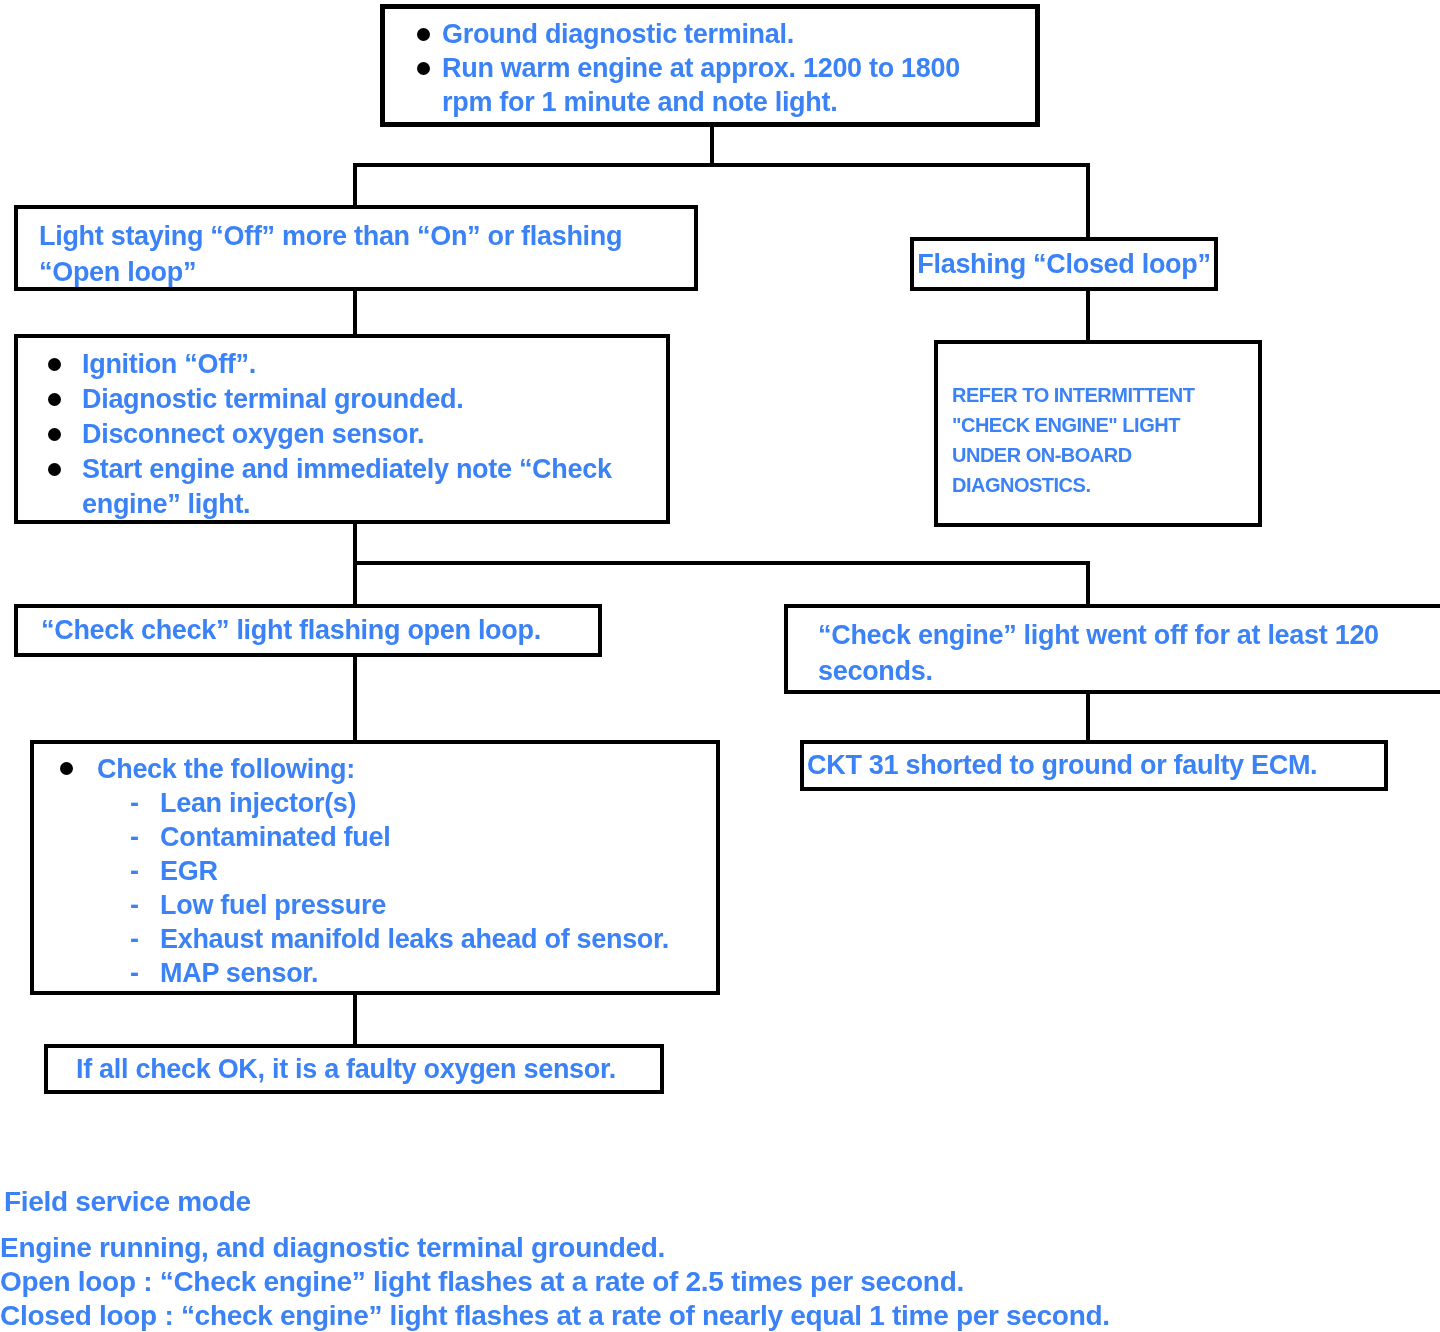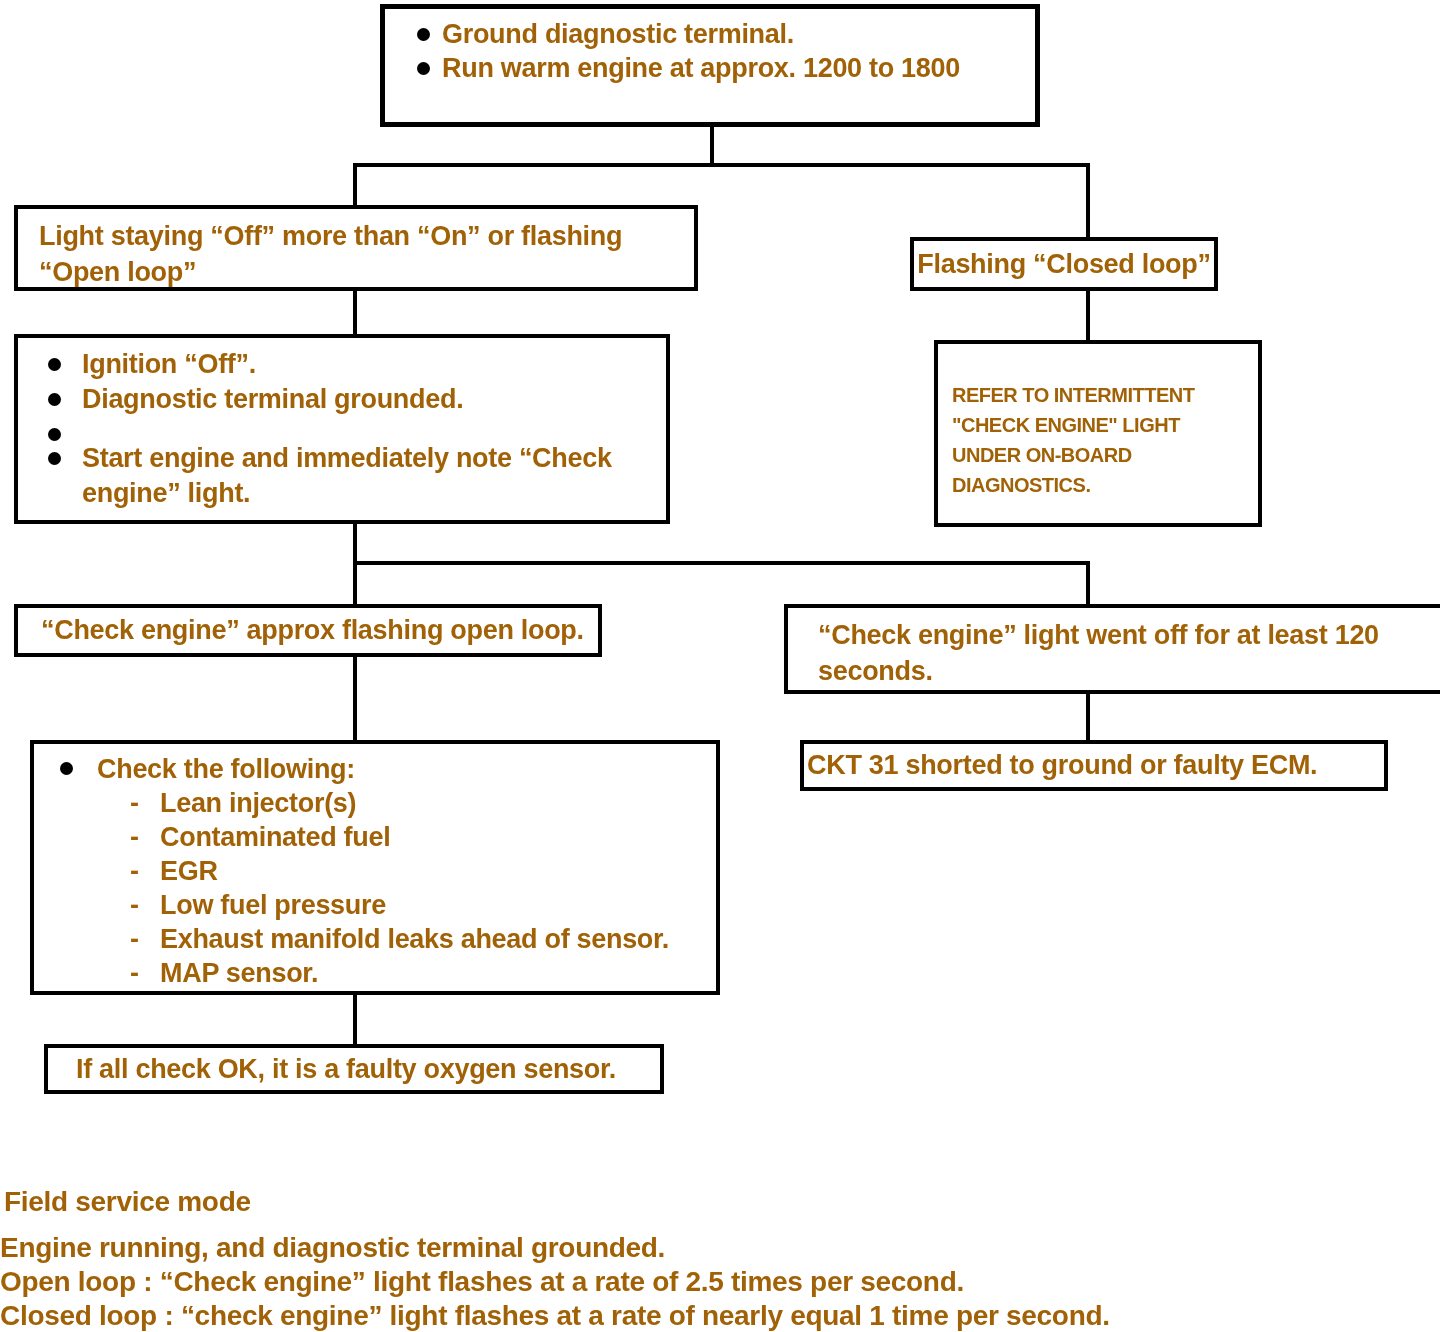--- a/index.html
+++ b/index.html
@@ -1,21 +1,21 @@
 <!DOCTYPE html>
 <html><head>
 <meta charset="utf-8">
 <style>
   html, body { margin: 0; padding: 0; background: #ffffff; }
   .canvas {
     position: relative;
     width: 1440px;
     height: 1332px;
     background: #ffffff;
-    color: #a16207;
+    color: #3b82f6;
     font-family: "Liberation Sans", "DejaVu Sans", sans-serif;
     font-weight: 700;
     letter-spacing: -0.3px;
     overflow: hidden;
   }
   .box {
     position: absolute;
     box-sizing: border-box;
     border: 4px solid #000000;
     background: #ffffff;
@@ -91,20 +91,21 @@
 
   <div class="box" id="ground-box">
     <div class="row">
       <span class="bullet"></span>
       <div class="txt">Ground diagnostic terminal.</div>
     </div>
     <div class="row">
       <span class="bullet"></span>
       <div class="txt">
         <div class="bline">Run warm engine at approx. 1200 to 1800</div>
+        <div class="bline">rpm for 1 minute and note light.</div>
       </div>
     </div>
   </div>
 
   <div class="box" id="open-branch-box">
     <div class="bline">Light staying “Off” more than “On” or flashing</div>
     <div class="bline">“Open loop”</div>
   </div>
 
   <div class="box" id="closed-branch-box">
@@ -115,39 +116,40 @@
     <div class="row">
       <span class="bullet"></span>
       <div class="txt">Ignition “Off”.</div>
     </div>
     <div class="row">
       <span class="bullet"></span>
       <div class="txt">Diagnostic terminal grounded.</div>
     </div>
     <div class="row">
       <span class="bullet"></span>
+      <div class="txt">Disconnect oxygen sensor.</div>
     </div>
     <div class="row">
       <span class="bullet"></span>
       <div class="txt">
         <div class="bline">Start engine and immediately note “Check</div>
         <div class="bline">engine” light.</div>
       </div>
     </div>
   </div>
 
   <div class="box" id="refer-box">
     <div class="bline">REFER TO INTERMITTENT</div>
     <div class="bline">"CHECK ENGINE" LIGHT</div>
     <div class="bline">UNDER ON-BOARD</div>
     <div class="bline">DIAGNOSTICS.</div>
   </div>
 
   <div class="box" id="openloop-box">
-    <div class="bline">“Check engine” approx flashing open loop.</div>
+    <div class="bline">“Check check” light flashing open loop.</div>
   </div>
 
   <div class="box" id="wentoff-box">
     <div class="bline">“Check engine” light went off for at least 120</div>
     <div class="bline">seconds.</div>
   </div>
 
   <div class="box" id="checklist-box">
     <div class="row">
       <span class="bullet"></span>

